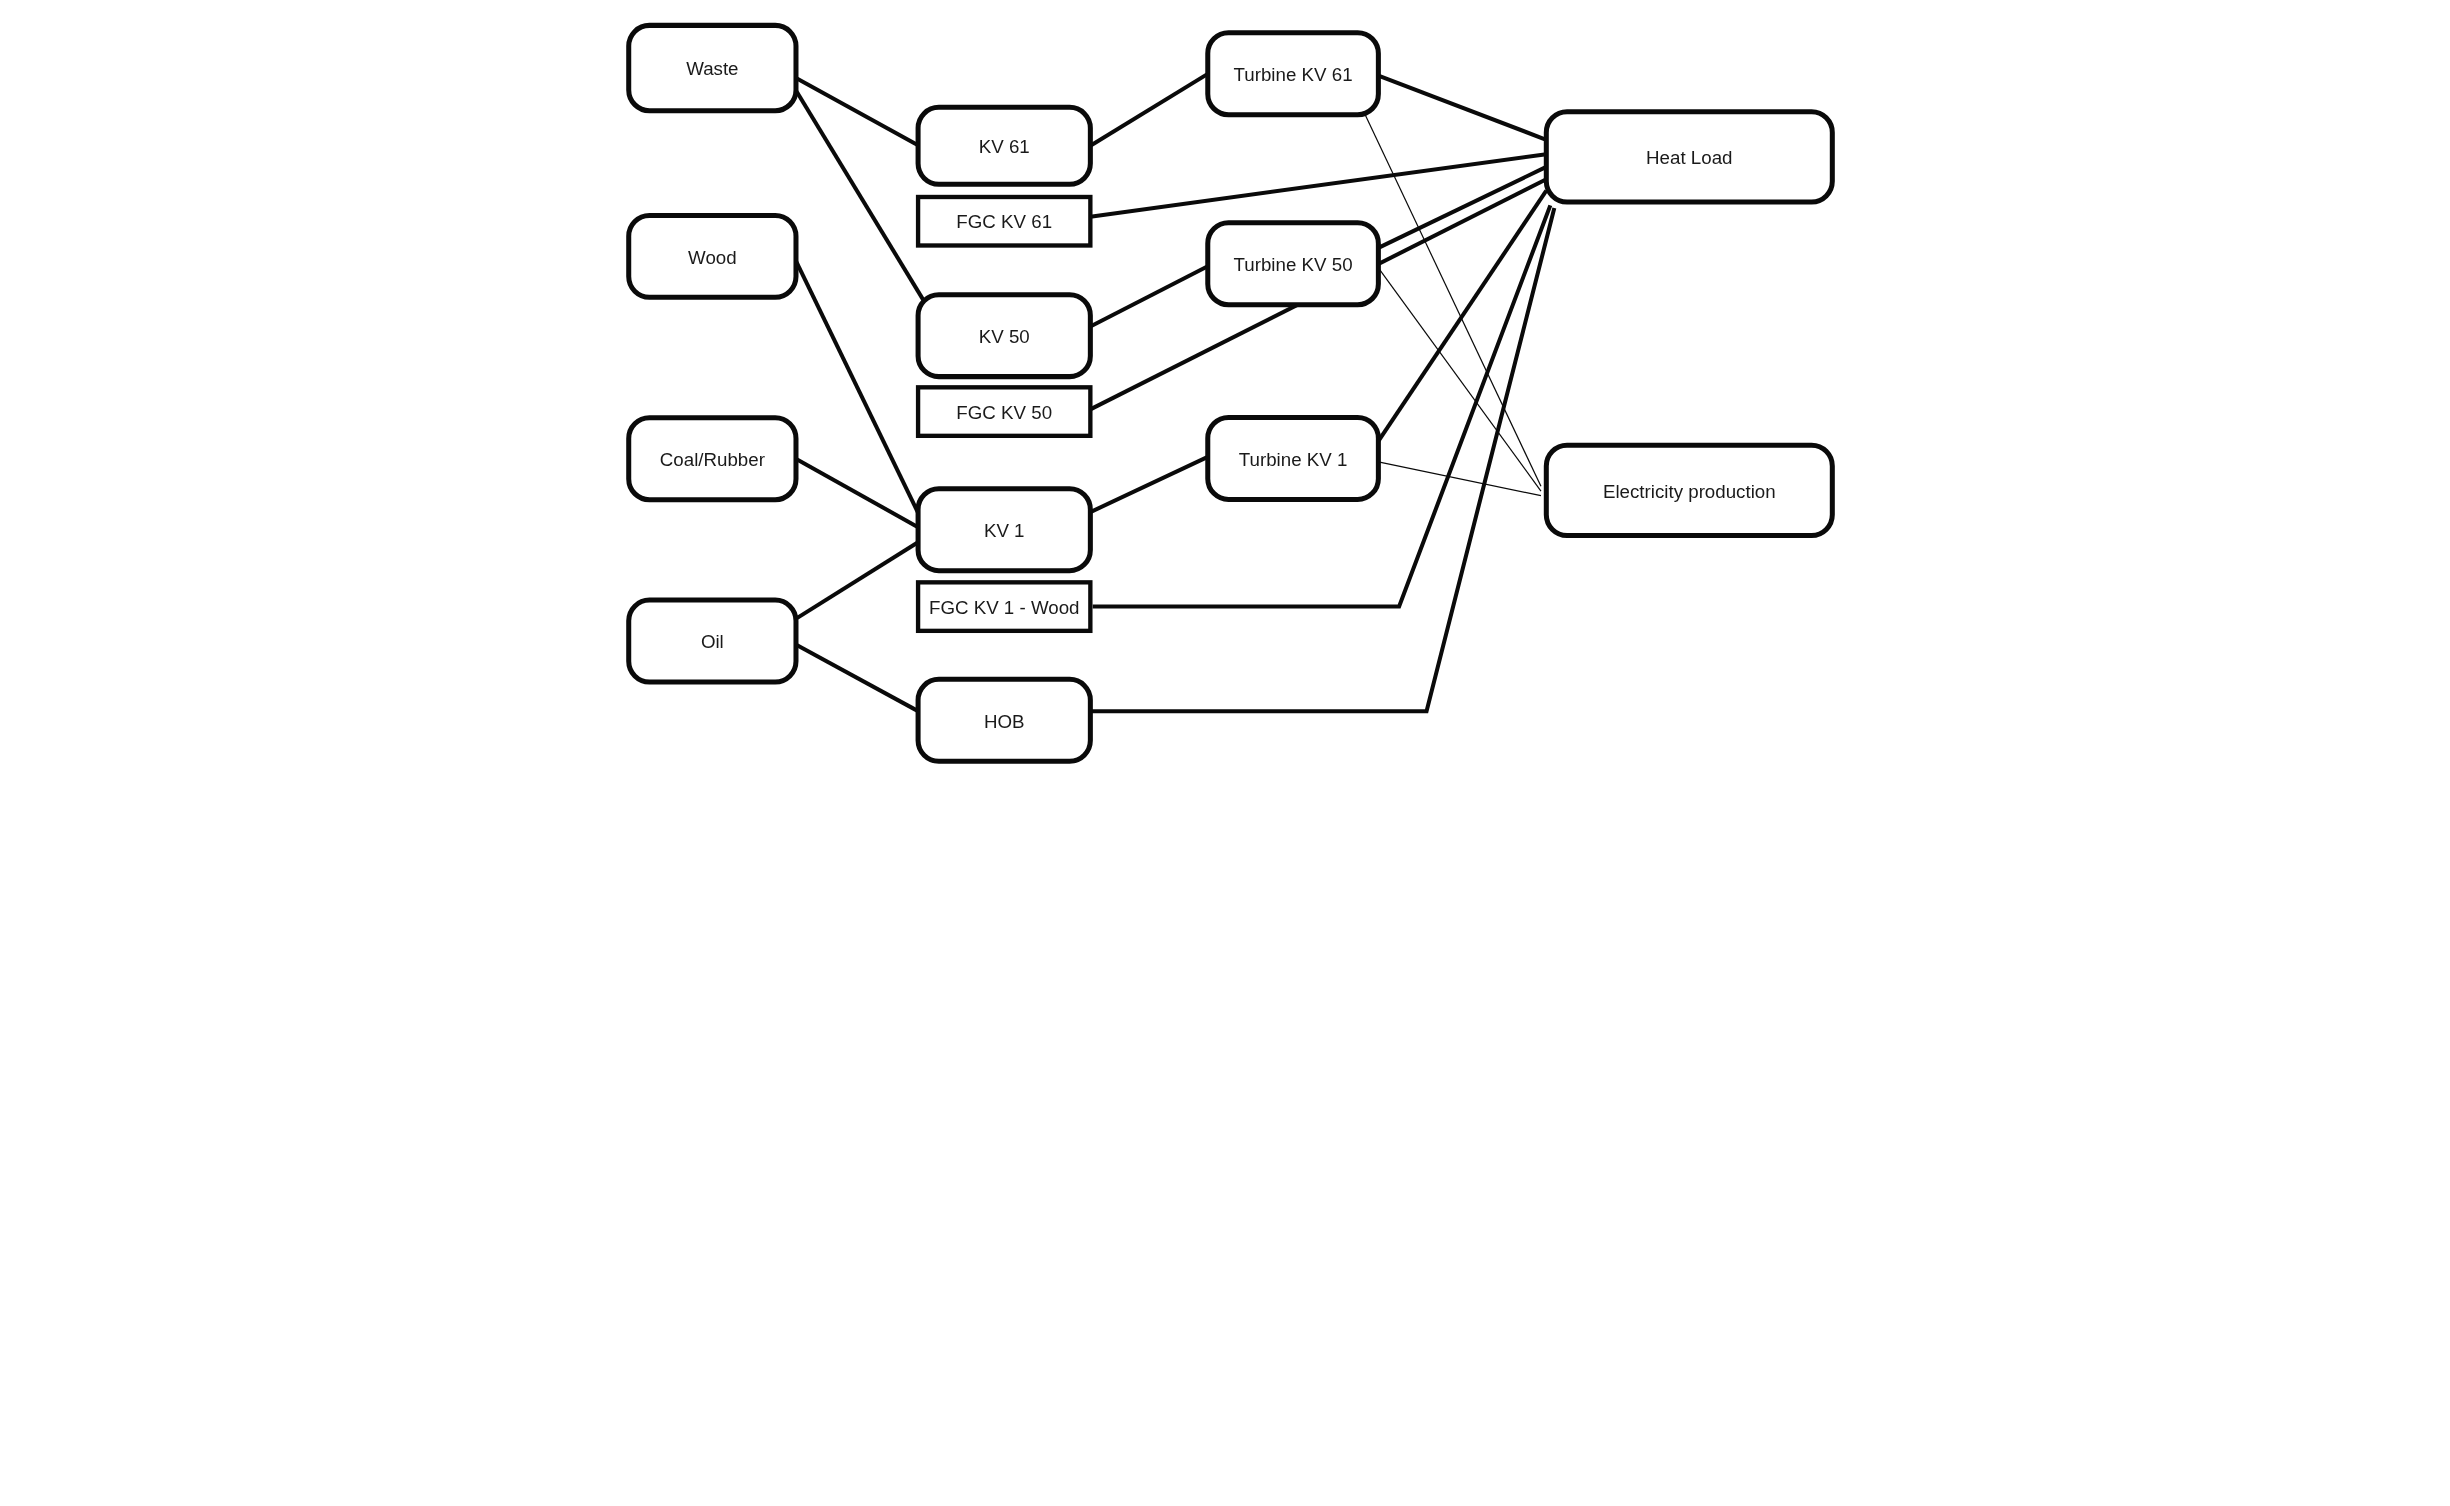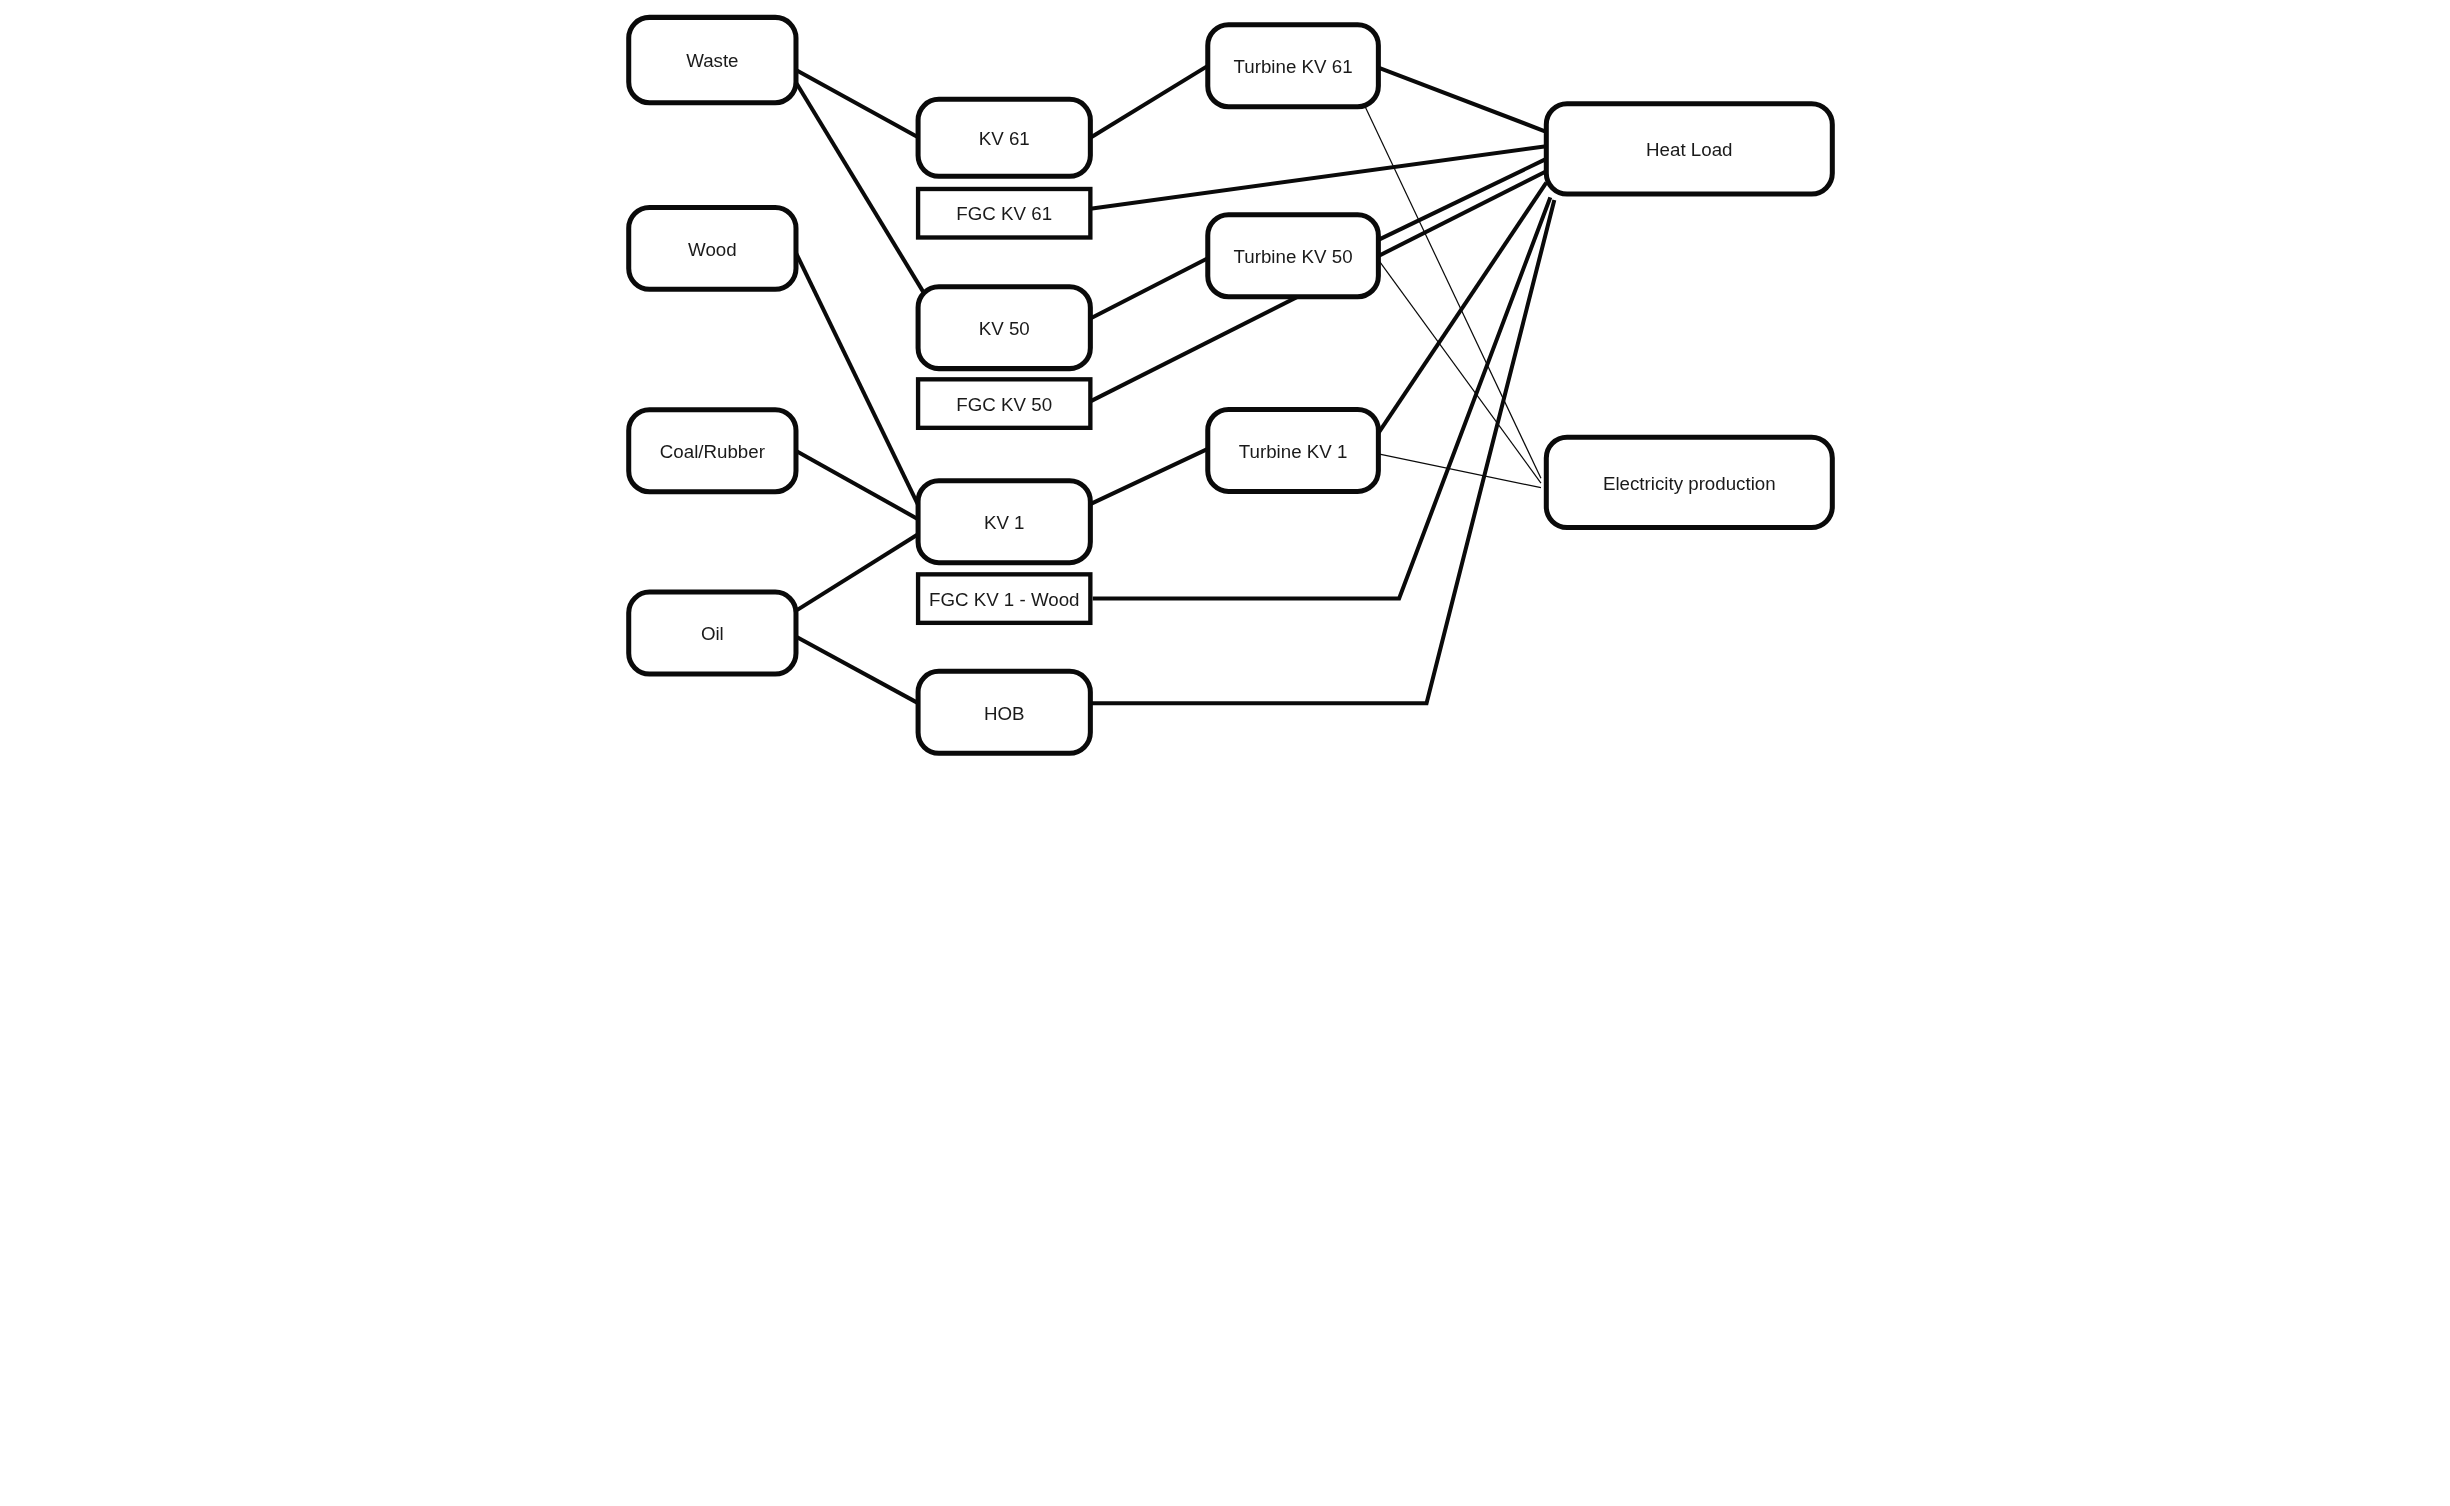--- a/index.html
+++ b/index.html
@@ -5,21 +5,21 @@
   html, body {
     margin: 0;
     padding: 0;
     background: #ffffff;
     font-family: "Liberation Sans", sans-serif;
   }
   .stage {
     position: relative;
     width: 100%;
     max-width: 1225px;
-    margin: 4px auto;
+    margin: 12px auto;
     background: #ffffff;
   }
   .stage svg {
     display: block;
     width: 100%;
     height: auto;
   }
   text {
     font-family: "Liberation Sans", sans-serif;
   }

